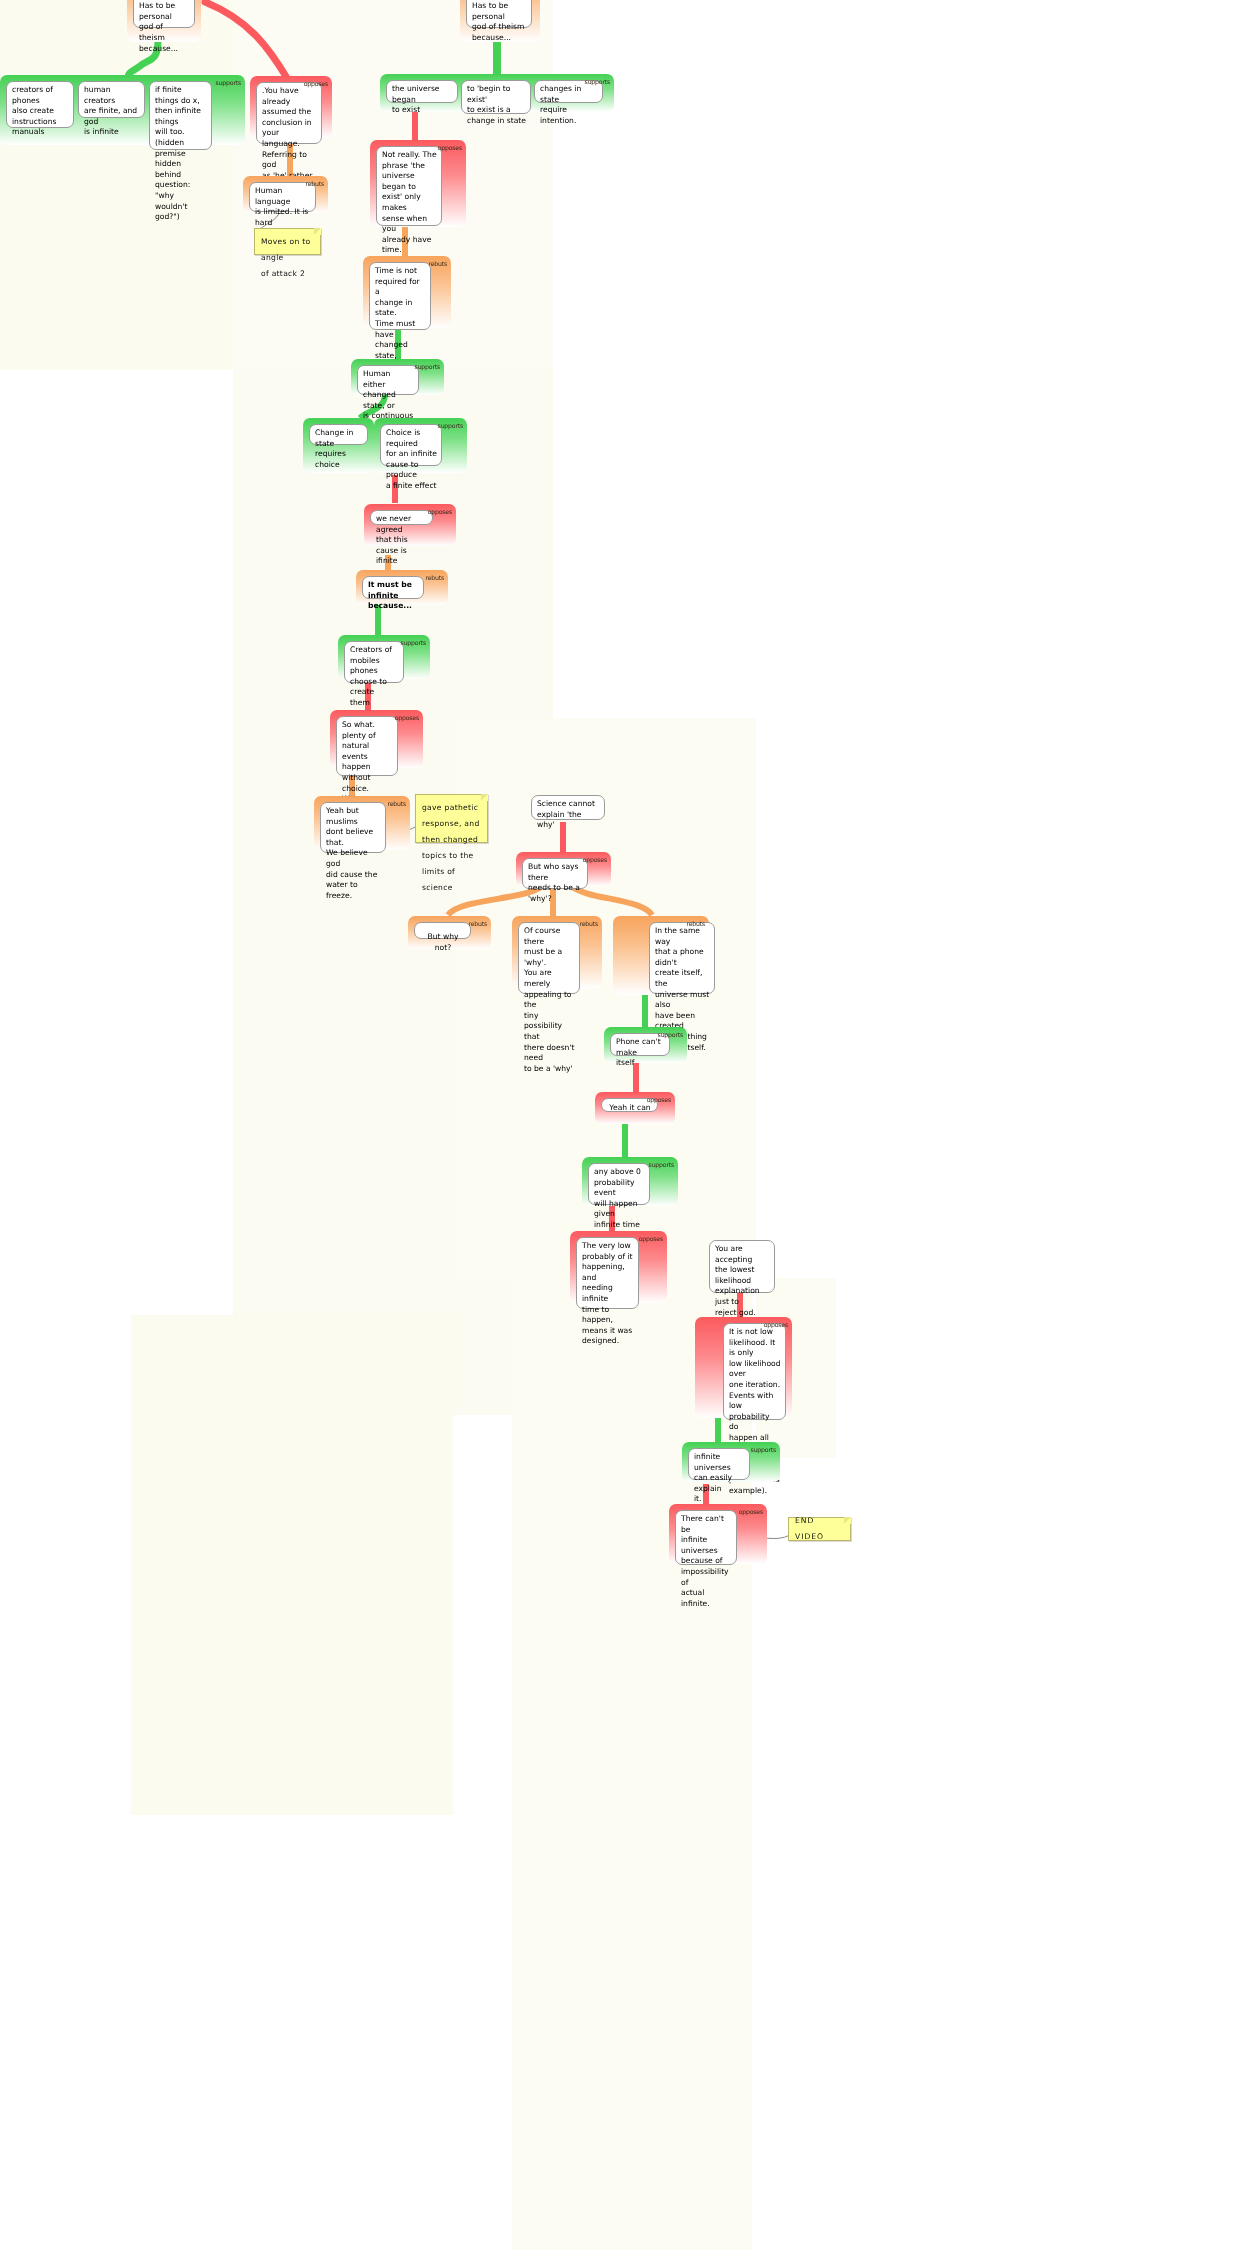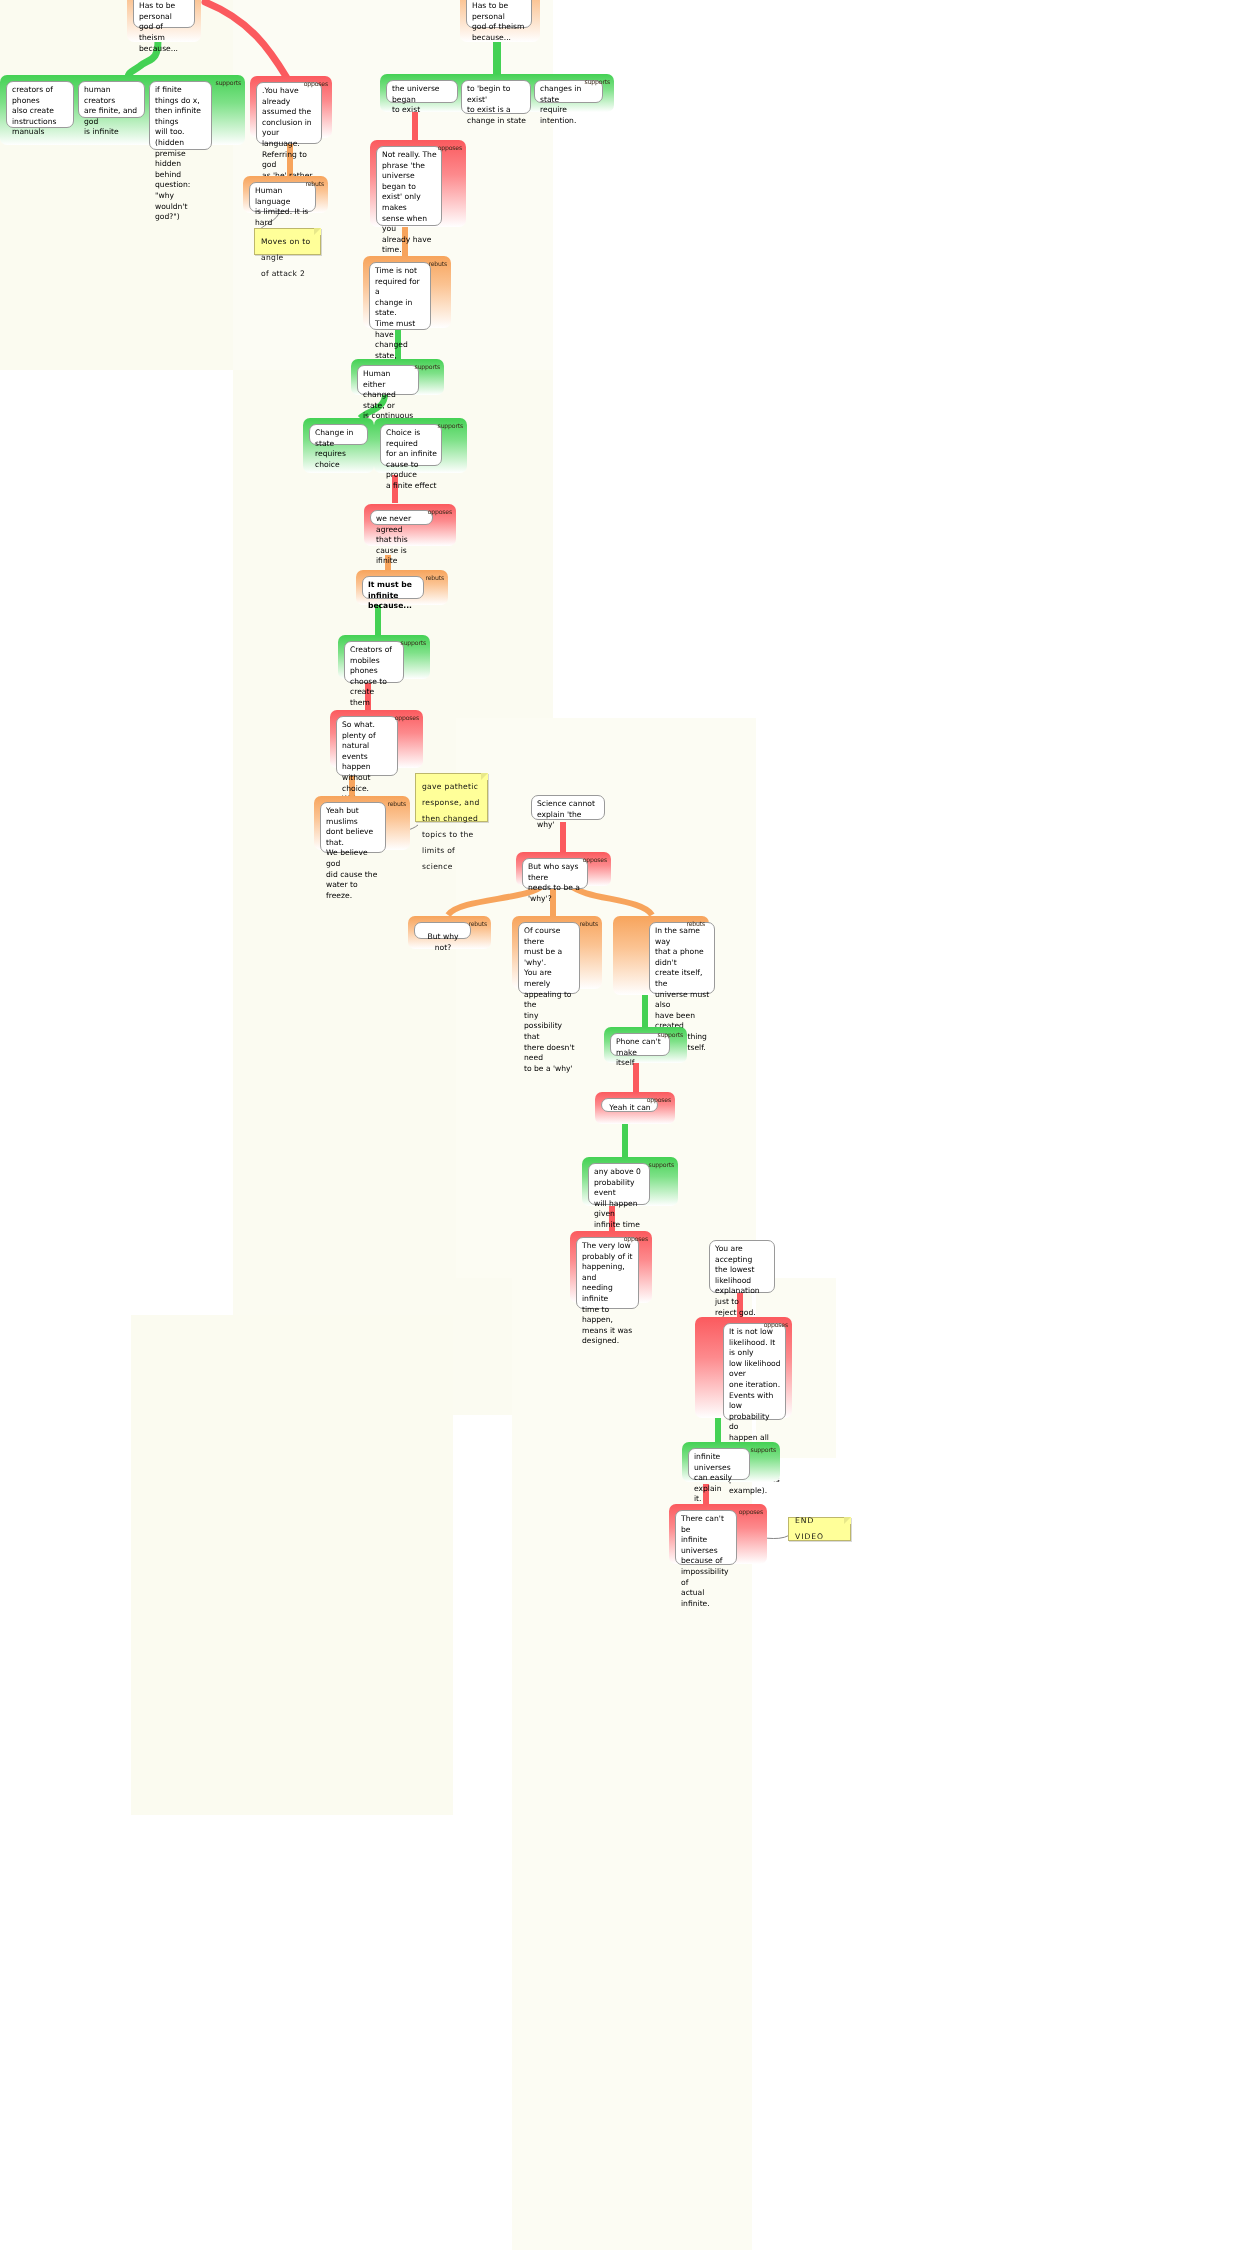--- a/index.html
+++ b/index.html
@@ -289,21 +289,21 @@
 
 <div class="node rebuts" style="left:314px;top:796px;width:96px;height:54px;">
   <span class="reltag">rebuts</span>
   <div class="card" style="width:66px;height:51px;">Yeah but muslims
 dont believe that.
 We believe god
 did cause the
 water to freeze.</div>
 </div>
 
-<div class="sticky" style="left:415px;top:773px;width:73px;height:49px;">gave pathetic
+<div class="sticky" style="left:415px;top:794px;width:73px;height:49px;">gave pathetic
 response, and
 then changed
 topics to the
 limits of science</div>
 
 <div class="node plain" style="left:531px;top:795px;width:74px;height:28px;">
   <div class="card" style="width:74px;height:25px;">Science cannot
 explain 'the why'</div>
 </div>
 
@@ -353,21 +353,21 @@
 </div>
 
 <div class="node supports" style="left:582px;top:1157px;width:96px;height:49px;">
   <span class="reltag">supports</span>
   <div class="card" style="width:62px;height:42px;">any above 0
 probability event
 will happen given
 infinite time</div>
 </div>
 
-<div class="node opposes" style="left:570px;top:1231px;width:82px;height:72px;">
+<div class="node opposes" style="left:570px;top:1231px;width:97px;height:72px;">
   <span class="reltag">opposes</span>
   <div class="card" style="width:63px;height:72px;">The very low
 probably of it
 happening, and
 needing infinite
 time to happen,
 means it was
 designed.</div>
 </div>
 

